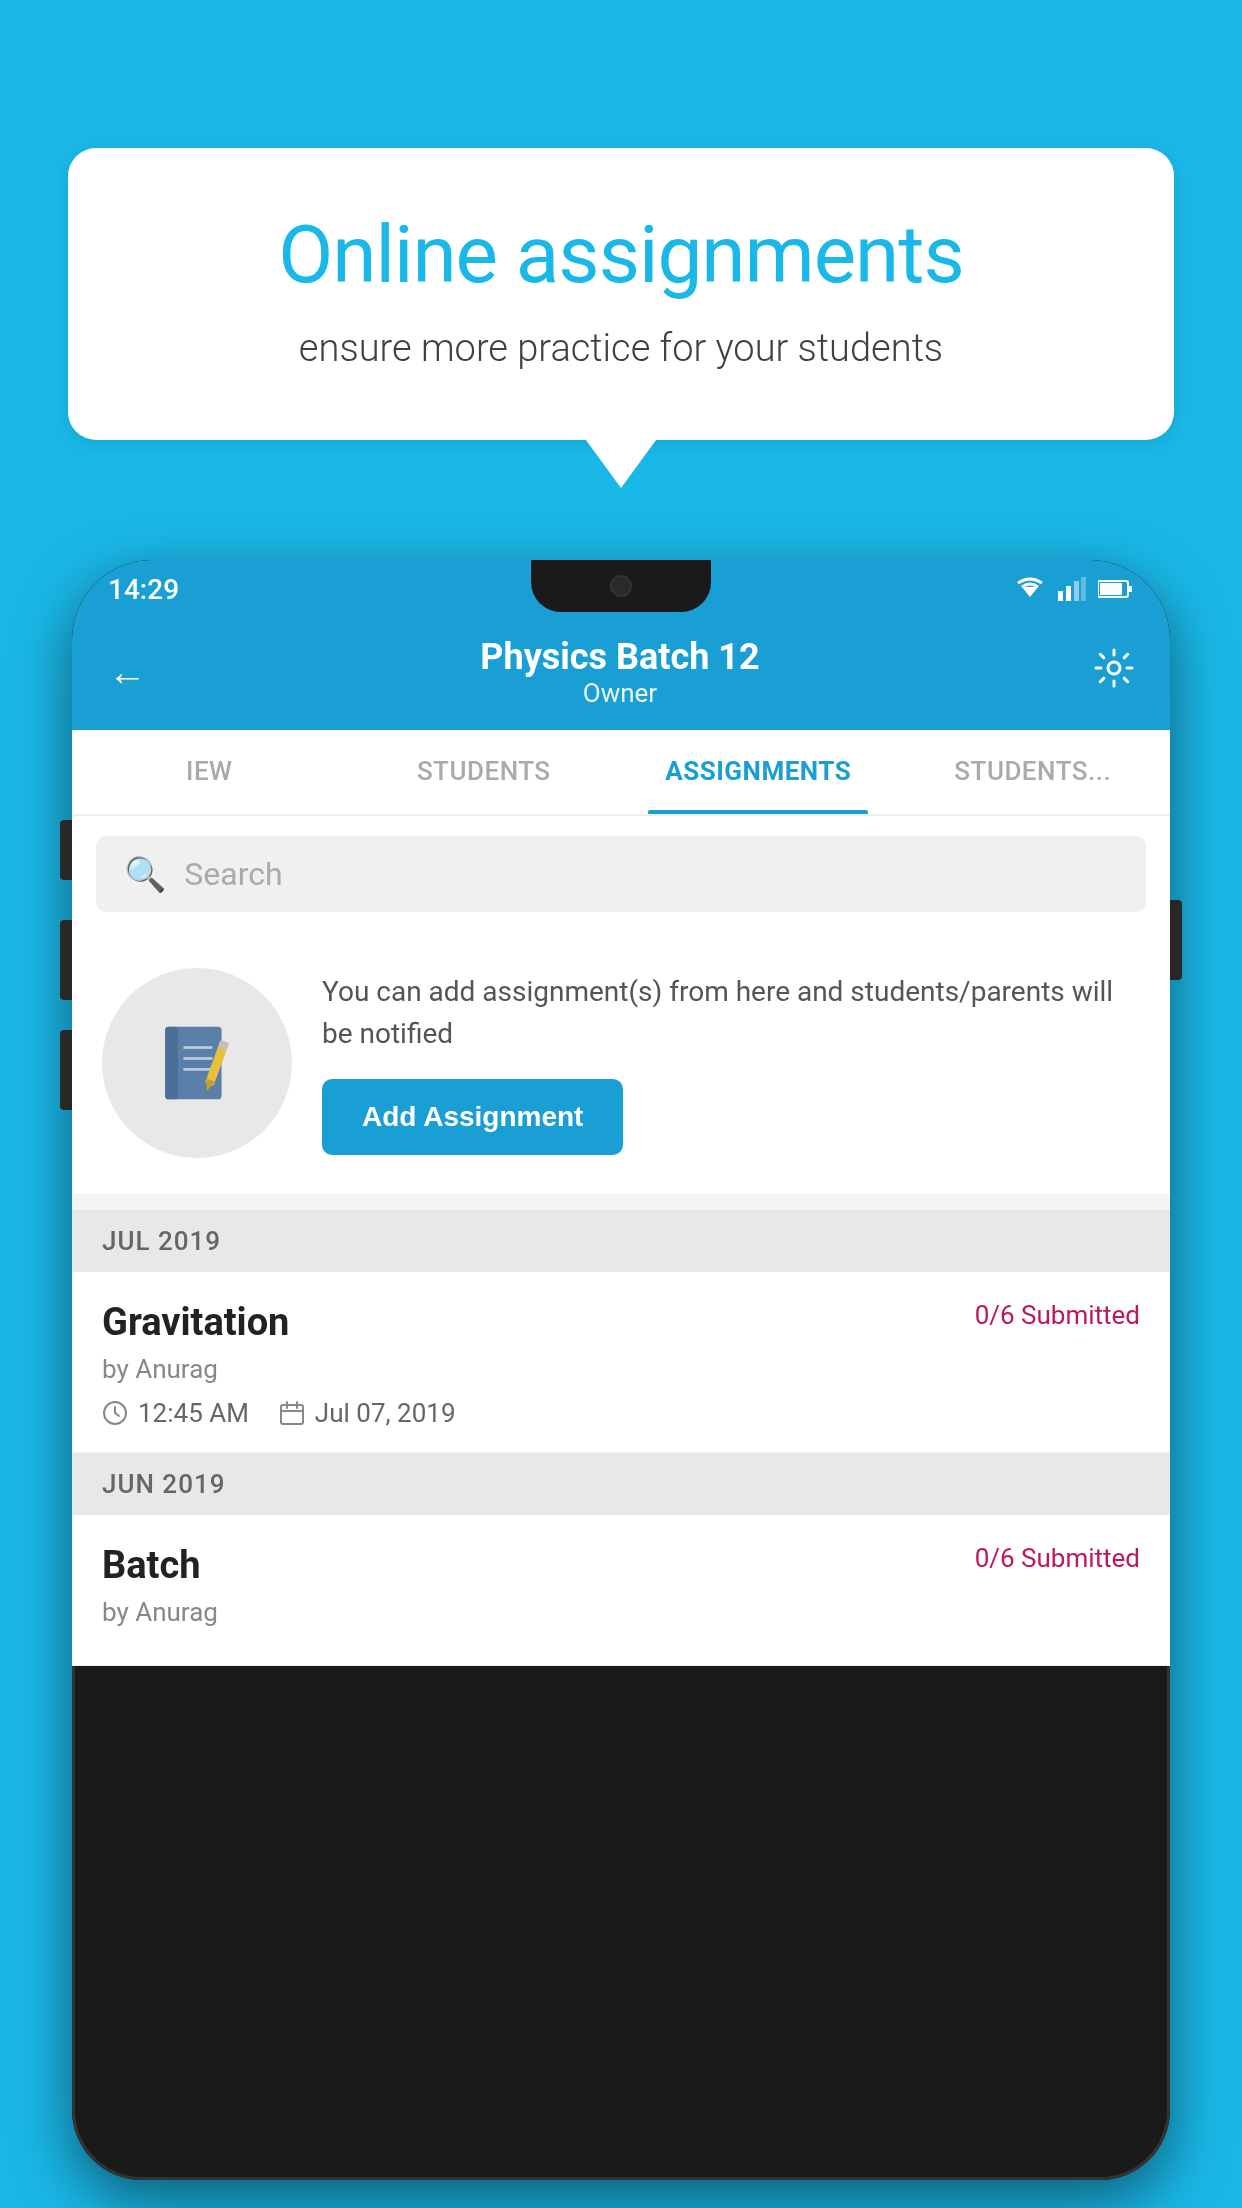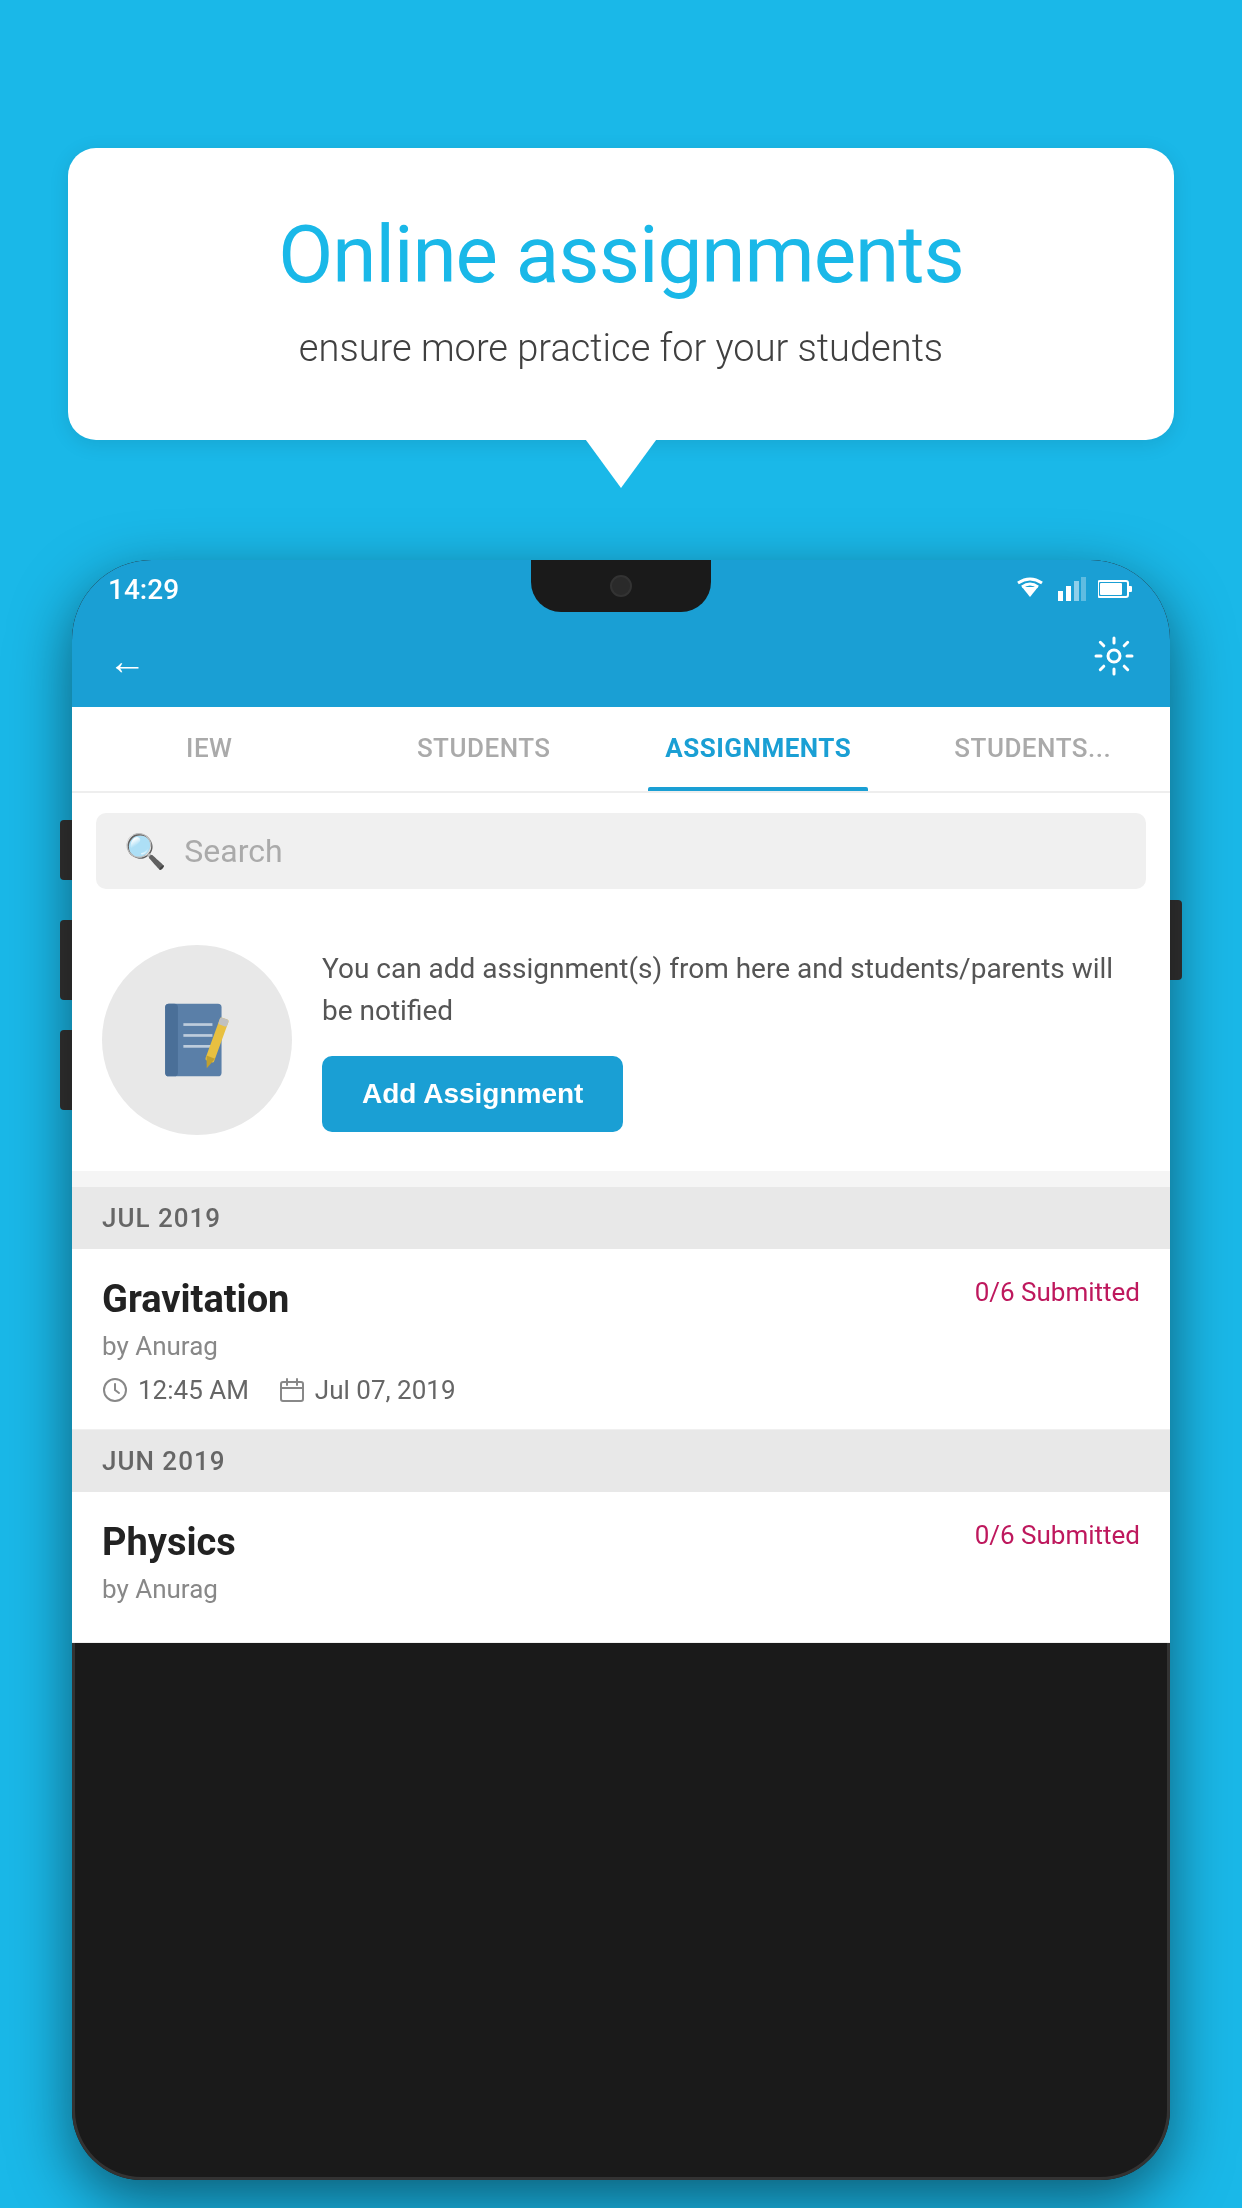--- a/index.html
+++ b/index.html
@@ -419,20 +419,24 @@
         <svg width="36" height="22" viewBox="0 0 36 22">
           <rect x="0" y="3" width="30" height="16" rx="2" stroke="white" stroke-width="2" fill="none"></rect>
           <rect x="30" y="8" width="4" height="6" rx="1" fill="white"></rect>
           <rect x="2" y="5" width="22" height="12" rx="1" fill="white"></rect>
         </svg>
       </div>
     </div>
 
     <div class="app-header">
       <span class="header-back">←</span>
+      <div class="header-center">
+        <div class="header-title">Physics Batch 12</div>
+        <div class="header-subtitle">Owner</div>
+      </div>
       <span class="header-gear">
         <svg width="40" height="40" viewBox="0 0 40 40" fill="none">
           <circle cx="20" cy="20" r="6" stroke="white" stroke-width="3"></circle>
           <path d="M20 2v5M20 33v5M2 20h5M33 20h5M6.3 6.3l3.5 3.5M30.2 30.2l3.5 3.5M33.7 6.3l-3.5 3.5M9.8 30.2l-3.5 3.5" stroke="white" stroke-width="3" stroke-linecap="round"></path>
         </svg>
       </span>
     </div>
 
     <div class="tabs-bar">
       <div class="tab-item">IEW</div>
@@ -497,21 +501,21 @@
             </svg>
             <span>Jul 07, 2019</span>
           </div>
         </div>
       </div>
 
       <div class="month-header">JUN 2019</div>
 
       <div class="assignment-item">
         <div class="assignment-top-row">
-          <span class="assignment-title">Physics</span>
+          <span class="assignment-title">Batch</span>
           <span class="assignment-submitted">0/6 Submitted</span>
         </div>
         <div class="assignment-author">by Anurag</div>
       </div>
 
     </div>
   </div>
 </div>
 
 </body></html>

